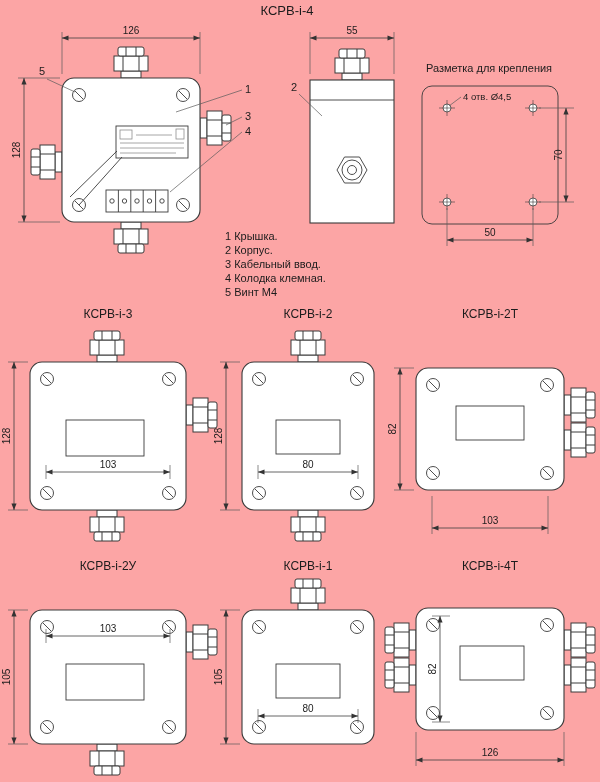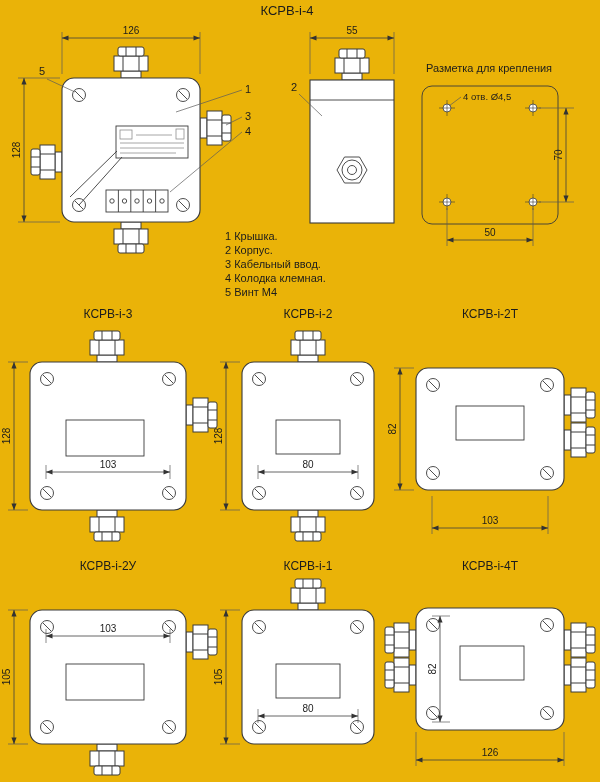--- a/index.html
+++ b/index.html
@@ -1,16 +1,16 @@
 <!DOCTYPE html>
 <html><head>
 <meta charset="utf-8">
 <style>
   html,body{margin:0;padding:0;background:#fff;}
-  #page{position:relative;width:600px;height:782px;background:#eab308;overflow:hidden;}
+  #page{position:relative;width:600px;height:782px;background:#fca5a5;overflow:hidden;}
   svg{display:block;}
   text{font-family:"Liberation Sans",sans-serif;fill:#1c1c1c;}
   .ttl{font-size:12px;}
   .main-ttl{font-size:13px;}
   .dim{font-size:10px;}
   .cal{font-size:11px;}
   .leg{font-size:11px;}
   .note{font-size:9.5px;}
   .ol{fill:#ffffff;stroke:#3a3a3a;stroke-width:1.1;}
   .tl{fill:none;stroke:#3a3a3a;stroke-width:0.9;}

